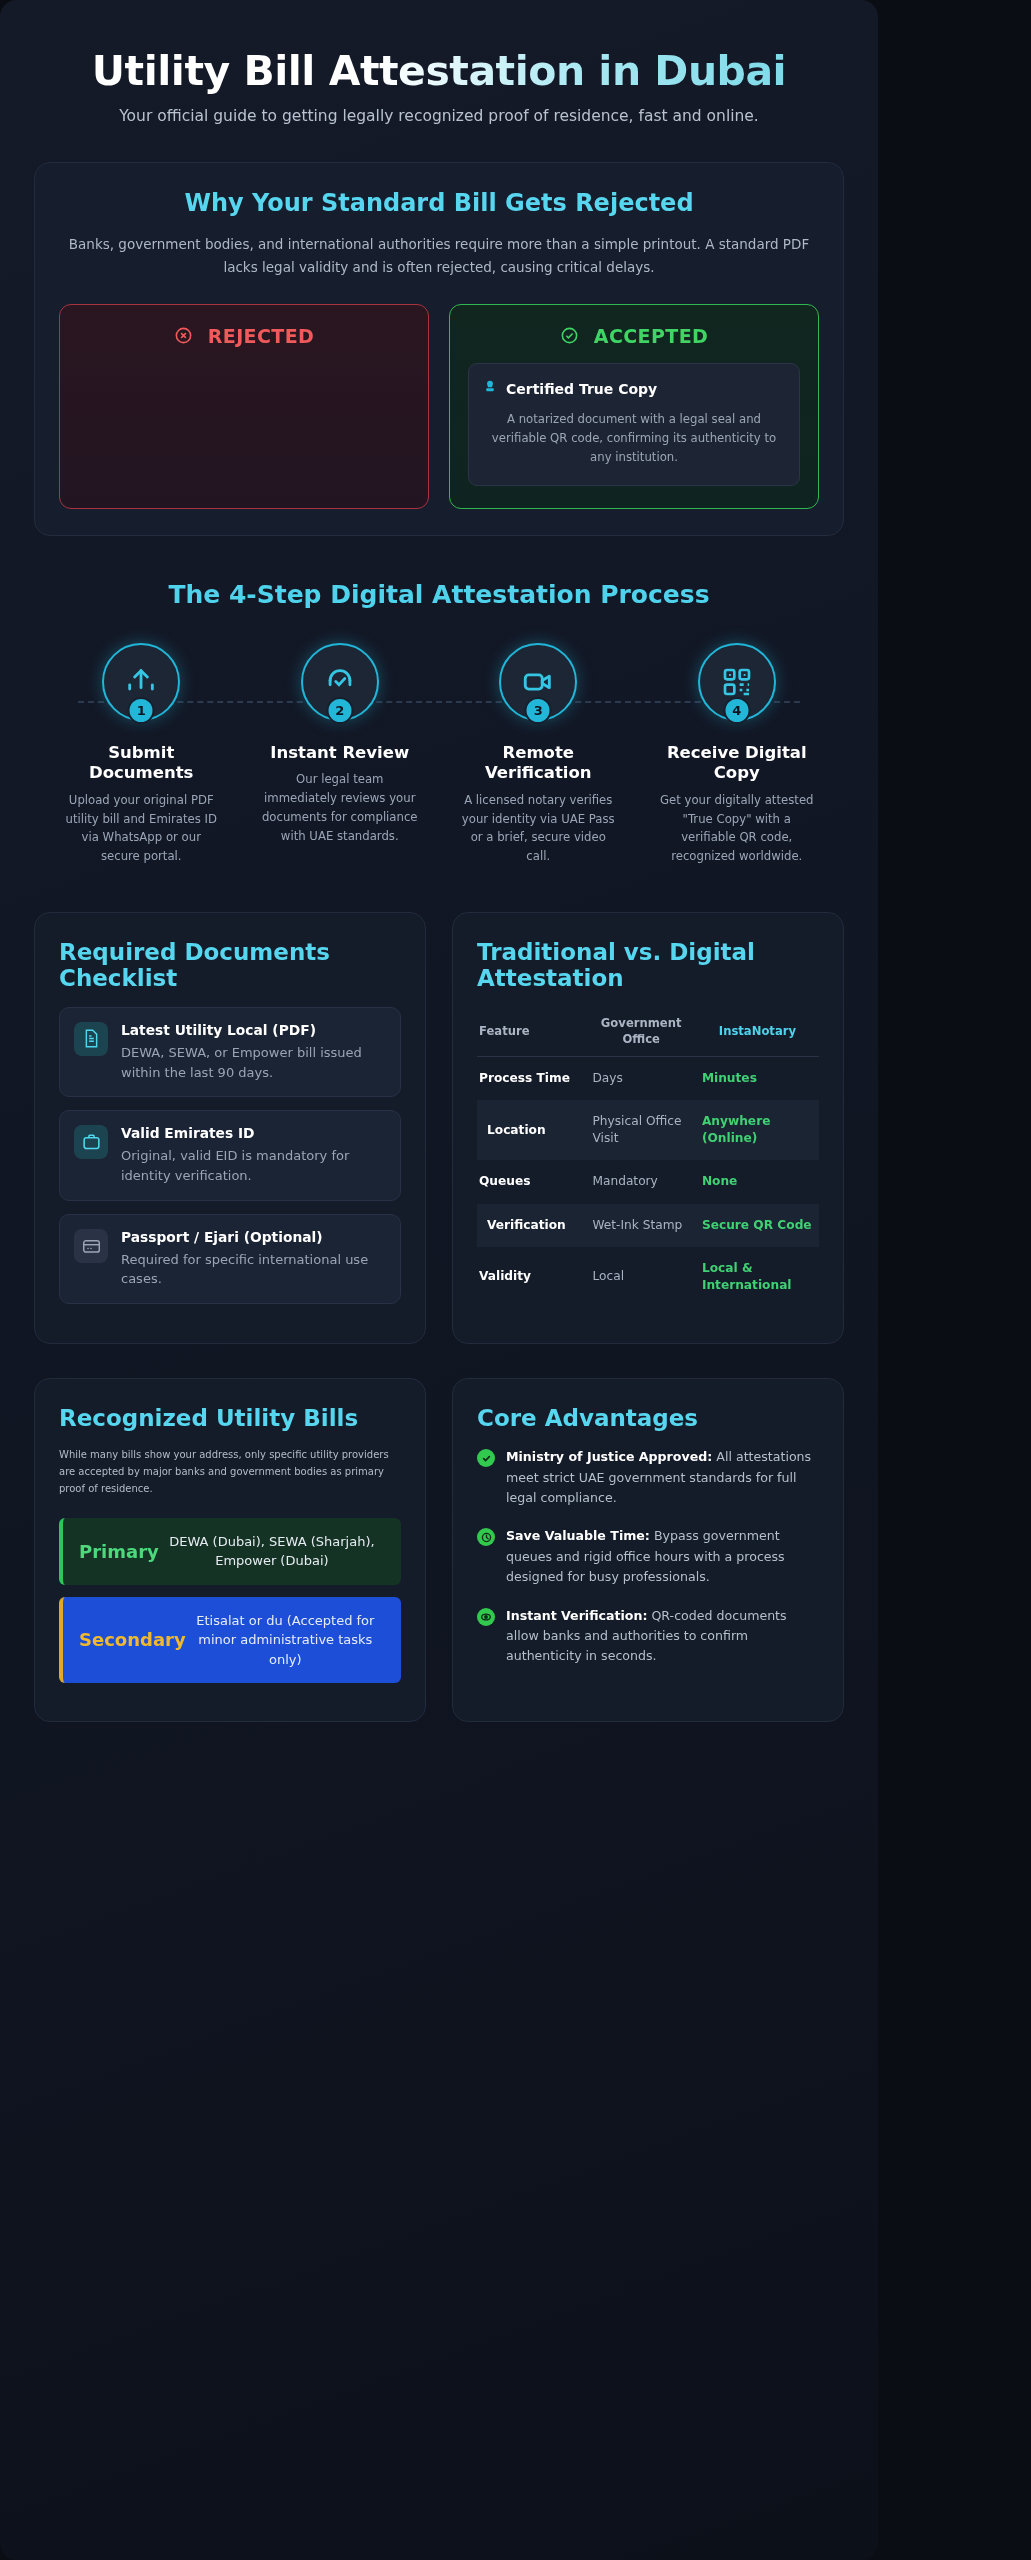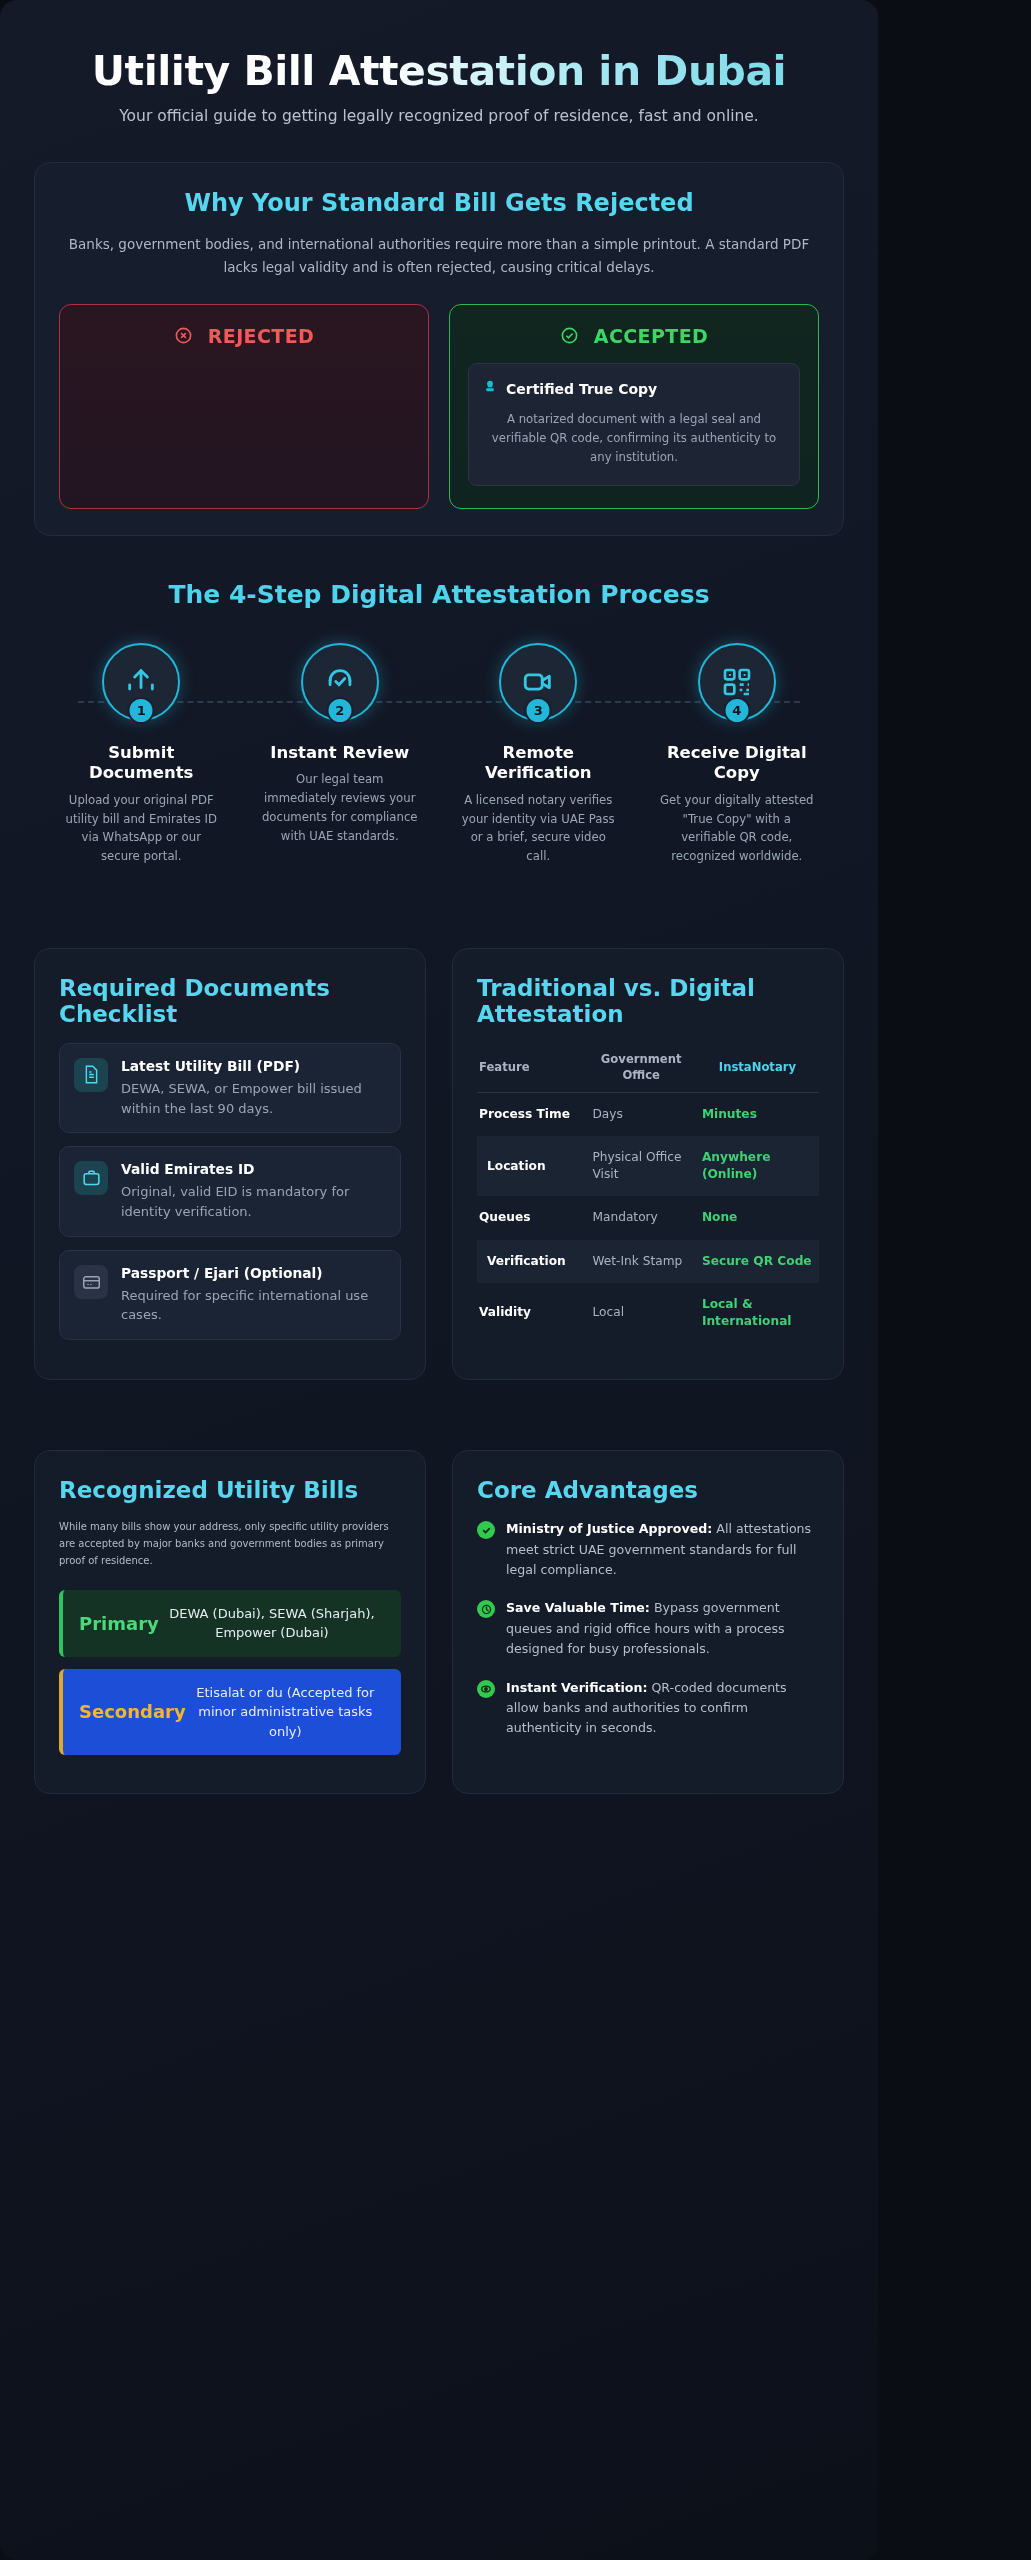--- a/index.html
+++ b/index.html
@@ -148,21 +148,21 @@
     margin-top: 22px; color: #ffffff; font-size: 16.5px;
     font-weight: 700; line-height: 1.25; padding: 0 12px;
   }
   .step-desc {
     margin-top: 7px; color: #9aa6b6; font-size: 11.7px;
     line-height: 1.6; padding: 0 20px;
   }
 
   
   .cols { display: flex; gap: 26px; margin-bottom: 34px; align-items: stretch; }
-  .col { flex: 1; margin-top: 36px; }
+  .col { flex: 1; }
 
   
   .chk-item {
     display: flex; gap: 13px; align-items: flex-start;
     background: #1b2434;
     border: 1px solid #283145;
     border-radius: 10px;
     padding: 14px 14px;
     margin-bottom: 13px;
   }
@@ -366,21 +366,21 @@
       <div class="sec-title">Required Documents Checklist</div>
 
       <div class="chk-item">
         <div class="chk-ic teal">
           <svg width="17" height="19" viewBox="0 0 20 24" fill="none" stroke="currentColor" stroke-width="1.8">
             <path d="M3.5 1.5h8l5 5v16h-13z"></path>
               <path d="M7 12h6M7 15.5h6M7 8.8h3"></path>
           </svg>
         </div>
         <div>
-          <div class="chk-tt">Latest Utility Bill (PDF)</div>
+          <div class="chk-tt">Latest Utility Local (PDF)</div>
           <div class="chk-dd">DEWA, SEWA, or Empower bill issued within the last 90 days.</div>
         </div>
       </div>
 
       <div class="chk-item">
         <div class="chk-ic teal">
           <svg width="19" height="18" viewBox="0 0 22 20" fill="none" stroke="currentColor" stroke-width="1.8">
             <rect x="2.5" y="5" width="17" height="12.5" rx="2.5"></rect>
             <path d="M8 5V3.2a1 1 0 0 1 1-1h4a1 1 0 0 1 1 1V5"></path>
           </svg>

